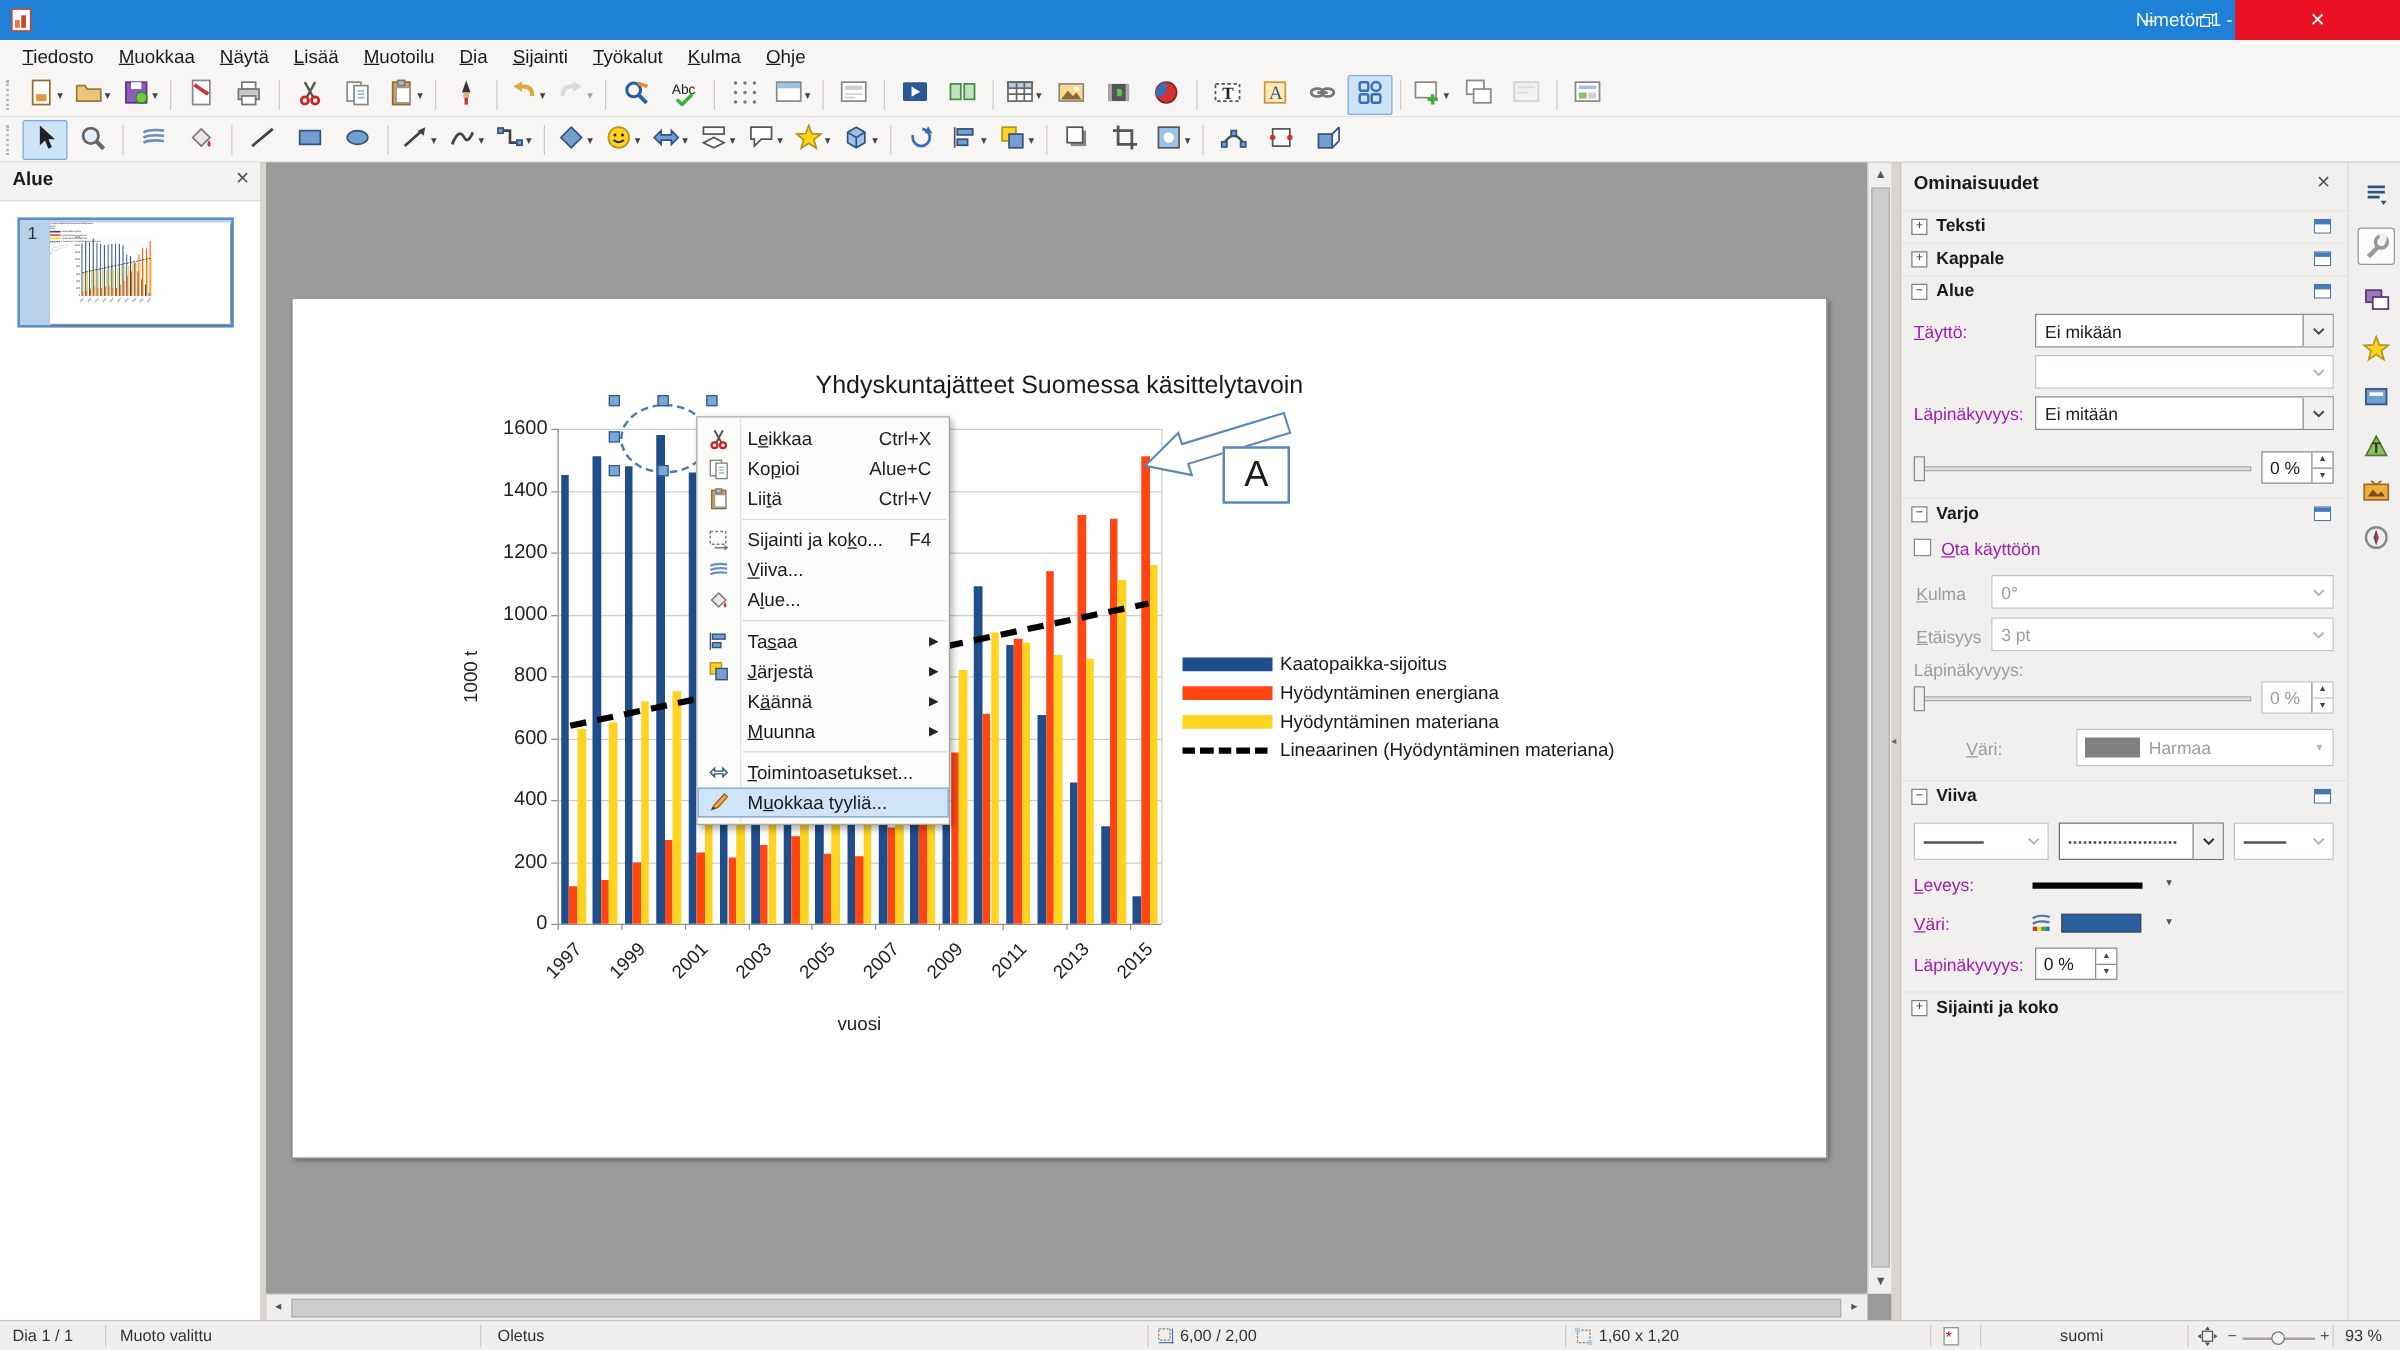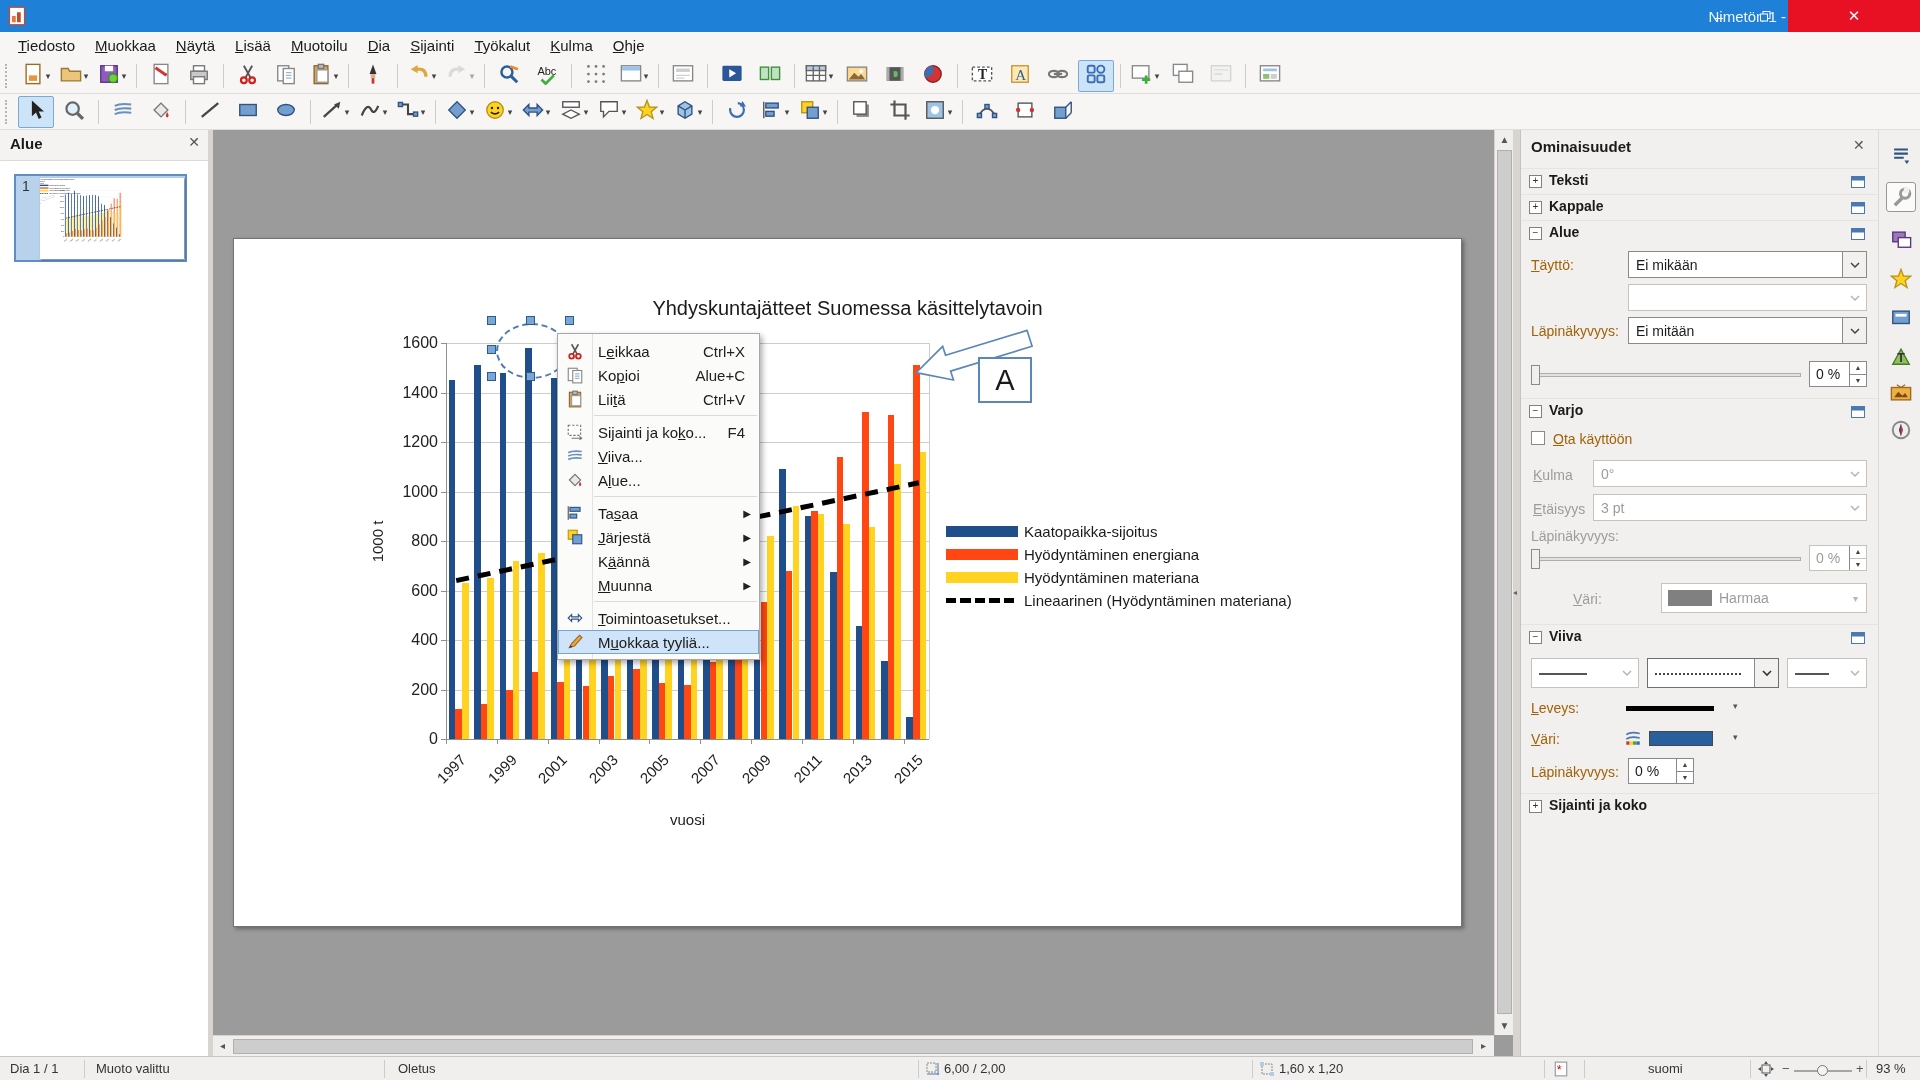--- a/index.html
+++ b/index.html
@@ -57,21 +57,21 @@
   #tabstrip{position:absolute;left:1878px;top:0;width:42px;height:926px;background:#f1f0ee;border-left:1px solid #dedbd7;}
   .tab-ico{position:absolute;left:7px;width:28px;height:28px;display:flex;align-items:center;justify-content:center;border:1px solid transparent;border-radius:3px;}
   .tab-ico.active{background:#fbfbfa;border-color:#9a9792;}
   #sb-title{position:absolute;left:10px;top:8px;font-weight:bold;font-size:15px;}
   #sb-close{position:absolute;left:332px;top:7px;color:#555;font-size:14px;}
   .sb-sec{position:absolute;left:0;width:358px;height:26px;border-top:1px solid #e6e4e1;}
   .sb-sec .expander{position:absolute;left:8px;top:6px;width:11px;height:11px;border:1px solid #808080;background:#fff;
         font-size:10px;line-height:9px;text-align:center;color:#333;}
   .sb-sec .sec-title{position:absolute;left:28px;top:3px;font-weight:bold;font-size:14px;}
   .sb-sec .launcher{position:absolute;left:330px;top:5px;}
-  .sb-label{position:absolute;font-size:14px;color:#a16207;}
+  .sb-label{position:absolute;font-size:14px;color:#a21caf;}
   .sb-label.dis{color:#9c9c9c;}
   .u-first::first-letter{text-decoration:underline;}
   .dd-box{position:absolute;height:27px;background:#fff;border:1px solid #8a8a8a;box-sizing:border-box;display:flex;align-items:center;}
   .dd-box .dd-val{flex:1;padding-left:7px;font-size:14px;white-space:nowrap;overflow:hidden;}
   .dd-box .dd-btn{width:23px;height:100%;display:flex;align-items:center;justify-content:center;border-left:1px solid #8a8a8a;background:#f2f1f0;}
   .dd-box.dis{border-color:#c6c3bf;}
   .dd-box.dis .dd-val{color:#9c9c9c;}
   .dd-box.dis .dd-btn{border-left:none;background:transparent;}
   .slider-track{position:absolute;height:4px;background:#e4e2df;border:1px solid #b0ada9;box-sizing:border-box;}
   .slider-thumb{position:absolute;width:9px;height:20px;background:#f0efee;border:1px solid #8a8a8a;box-sizing:border-box;}

